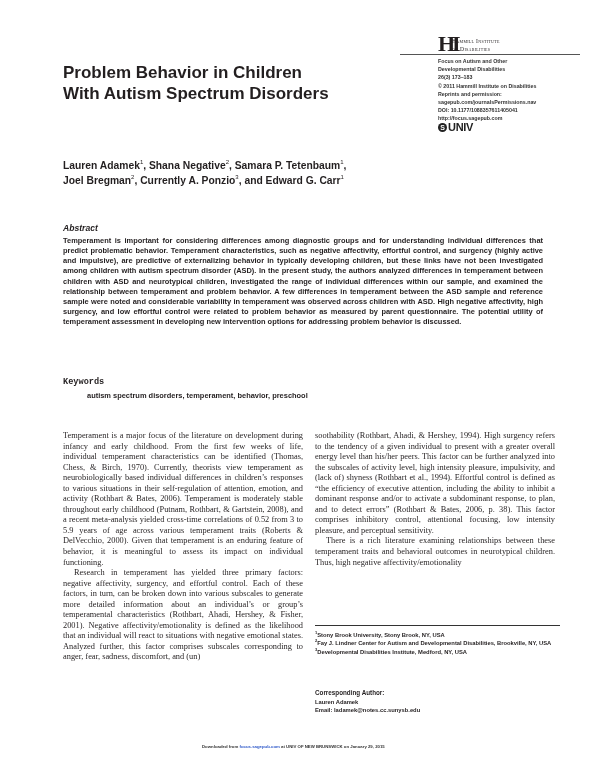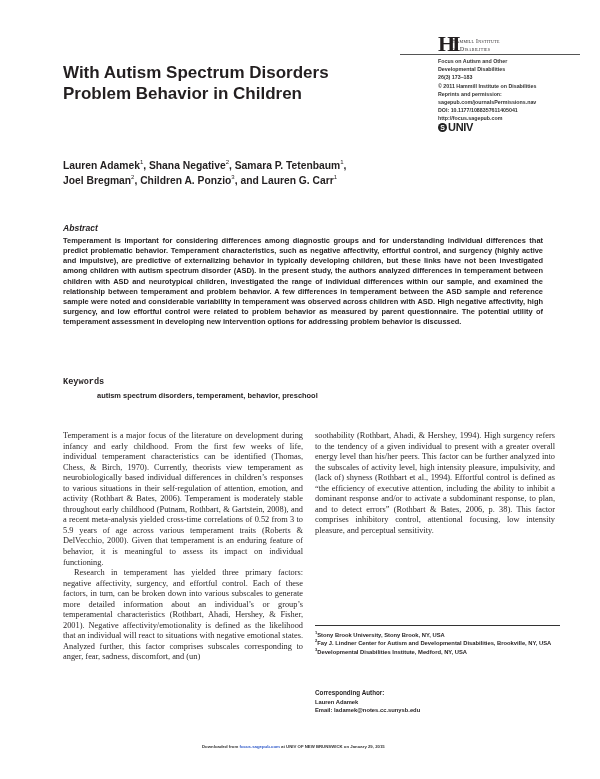--- a/index.html
+++ b/index.html
@@ -24,21 +24,21 @@
 
   
   .authors { left:63px; top:158px; width:420px; font-size:10.3px; line-height:15px; font-weight:bold; }
   .authors sup { font-size:6px; vertical-align:5px; line-height:0; font-weight:normal; }
 
   
   .h-abstract { left:63px; top:223px; font-size:8.6px; font-weight:bold;font-style:italic; }
   .abstract { left:63px; top:236px; width:480px; font-size:7.45px; line-height:10.15px; text-align:justify; }
 
   .h-keywords { left:63px; top:377px; font-size:8.6px; font-weight:bold;font-family:Liberation Mono, monospace; }
-  .keywords { left:77px; top:391px; font-size:7.45px;padding-left:20px; }
+  .keywords { left:67px; top:391px; font-size:7.45px;padding-left:20px; }
 
   
   .col { width:240px; font-size:8.35px; line-height:10.55px; text-align:justify; }
   .col p { margin:0; }
   .col p + p { text-indent:11px; }
   .col-left { left:63px; top:431px; }
   .col-right { left:315px; top:431px; }
 
   .fn-rule { left:315px; top:625px; width:245px; height:0; border-top:0.8px solid #333; }
   .footnotes { left:315px; top:631px; width:250px; font-size:5.8px; line-height:8.3px; }
@@ -66,51 +66,52 @@
   <div>Reprints and permission:</div>
   <div>sagepub.com/journalsPermissions.nav</div>
   <div>DOI: 10.1177/1088357611405041</div>
   <div>http://focus.sagepub.com</div>
 </div>
 <div class="abs sage sans">
   <span class="circ">S</span><span>UNIV</span>
 </div>
 
 <div class="abs title sans">
+  <div>Problem Behavior in Children</div>
   <div>With Autism Spectrum Disorders</div>
-  <div>Problem Behavior in Children</div>
 </div>
 
 <div class="abs authors sans">
   <div>
     <span>Lauren Adamek</span><sup>1</sup>,
     <span>Shana Negative</span><sup>2</sup>,
     <span>Samara P. Tetenbaum</span><sup>1</sup>,
   </div>
   <div>
     <span>Joel Bregman</span><sup>2</sup>,
-    <span>Children A. Ponzio</span><sup>3</sup>,
+    <span>Currently A. Ponzio</span><sup>3</sup>,
     <span>and</span>
-    <span>Lauren G. Carr</span><sup>1</sup>
+    <span>Edward G. Carr</span><sup>1</sup>
   </div>
 </div>
 
 <div class="abs h-abstract sans">Abstract</div>
 <div class="abs abstract sans">Temperament is important for considering differences among diagnostic groups and for understanding individual differences that predict problematic behavior. Temperament characteristics, such as negative affectivity, effortful control, and surgency (highly active and impulsive), are predictive of externalizing behavior in typically developing children, but these links have not been investigated among children with autism spectrum disorder (ASD). In the present study, the authors analyzed differences in temperament between children with ASD and neurotypical children, investigated the range of individual differences within our sample, and examined the relationship between temperament and problem behavior. A few differences in temperament between the ASD sample and reference sample were noted and considerable variability in temperament was observed across children with ASD. High negative affectivity, high surgency, and low effortful control were related to problem behavior as measured by parent questionnaire. The potential utility of temperament assessment in developing new intervention options for addressing problem behavior is discussed.</div>
 
 <div class="abs h-keywords sans">Keywords</div>
 <div class="abs keywords sans">autism spectrum disorders, temperament, behavior, preschool</div>
 
 <div class="abs col col-left serif">
   <p>Temperament is a major focus of the literature on development during infancy and early childhood. From the first few weeks of life, individual temperament characteristics can be identified (Thomas, Chess, &amp; Birch, 1970). Currently, theorists view temperament as neurobiologically based individual differences in children’s responses to various situations in their self-regulation of attention, emotion, and activity (Rothbart &amp; Bates, 2006). Temperament is moderately stable throughout early childhood (Putnam, Rothbart, &amp; Gartstein, 2008), and a recent meta-analysis yielded cross-time correlations of 0.52 from 3 to 5.9 years of age across various temperament traits (Roberts &amp; DelVecchio, 2000). Given that temperament is an enduring feature of behavior, it is meaningful to assess its impact on individual functioning.</p>
   <p>Research in temperament has yielded three primary factors: negative affectivity, surgency, and effortful control. Each of these factors, in turn, can be broken down into various subscales to generate more detailed information about an individual’s or group’s temperamental characteristics (Rothbart, Ahadi, Hershey, &amp; Fisher, 2001). Negative affectivity/emotionality is defined as the likelihood that an individual will react to situations with negative emotional states. Analyzed further, this factor comprises subscales corresponding to anger, fear, sadness, discomfort, and (un)</p>
 </div>
 
 <div class="abs col col-right serif">
   <p>soothability (Rothbart, Ahadi, &amp; Hershey, 1994). High surgency refers to the tendency of a given individual to present with a greater overall energy level than his/her peers. This factor can be further analyzed into the subscales of activity level, high intensity pleasure, impulsivity, and (lack of) shyness (Rothbart et al., 1994). Effortful control is defined as “the efficiency of executive attention, including the ability to inhibit a dominant response and/or to activate a subdominant response, to plan, and to detect errors” (Rothbart &amp; Bates, 2006, p. 38). This factor comprises inhibitory control, attentional focusing, low intensity pleasure, and perceptual sensitivity.</p>
+  <p>There is a rich literature examining relationships between these temperament traits and behavioral outcomes in neurotypical children. Thus, high negative affectivity/emotionality</p>
 </div>
 
 <div class="abs fn-rule"></div>
 <div class="abs footnotes sans">
   <div><sup>1</sup><span>Stony Brook University, Stony Brook, NY, USA</span></div>
   <div><sup>2</sup><span>Fay J. Lindner Center for Autism and Developmental Disabilities, Brookville, NY, USA</span></div>
   <div><sup>3</sup><span>Developmental Disabilities Institute, Medford, NY, USA</span></div>
 </div>
 <div class="abs corr-h sans">Corresponding Author:</div>
 <div class="abs corr sans">

